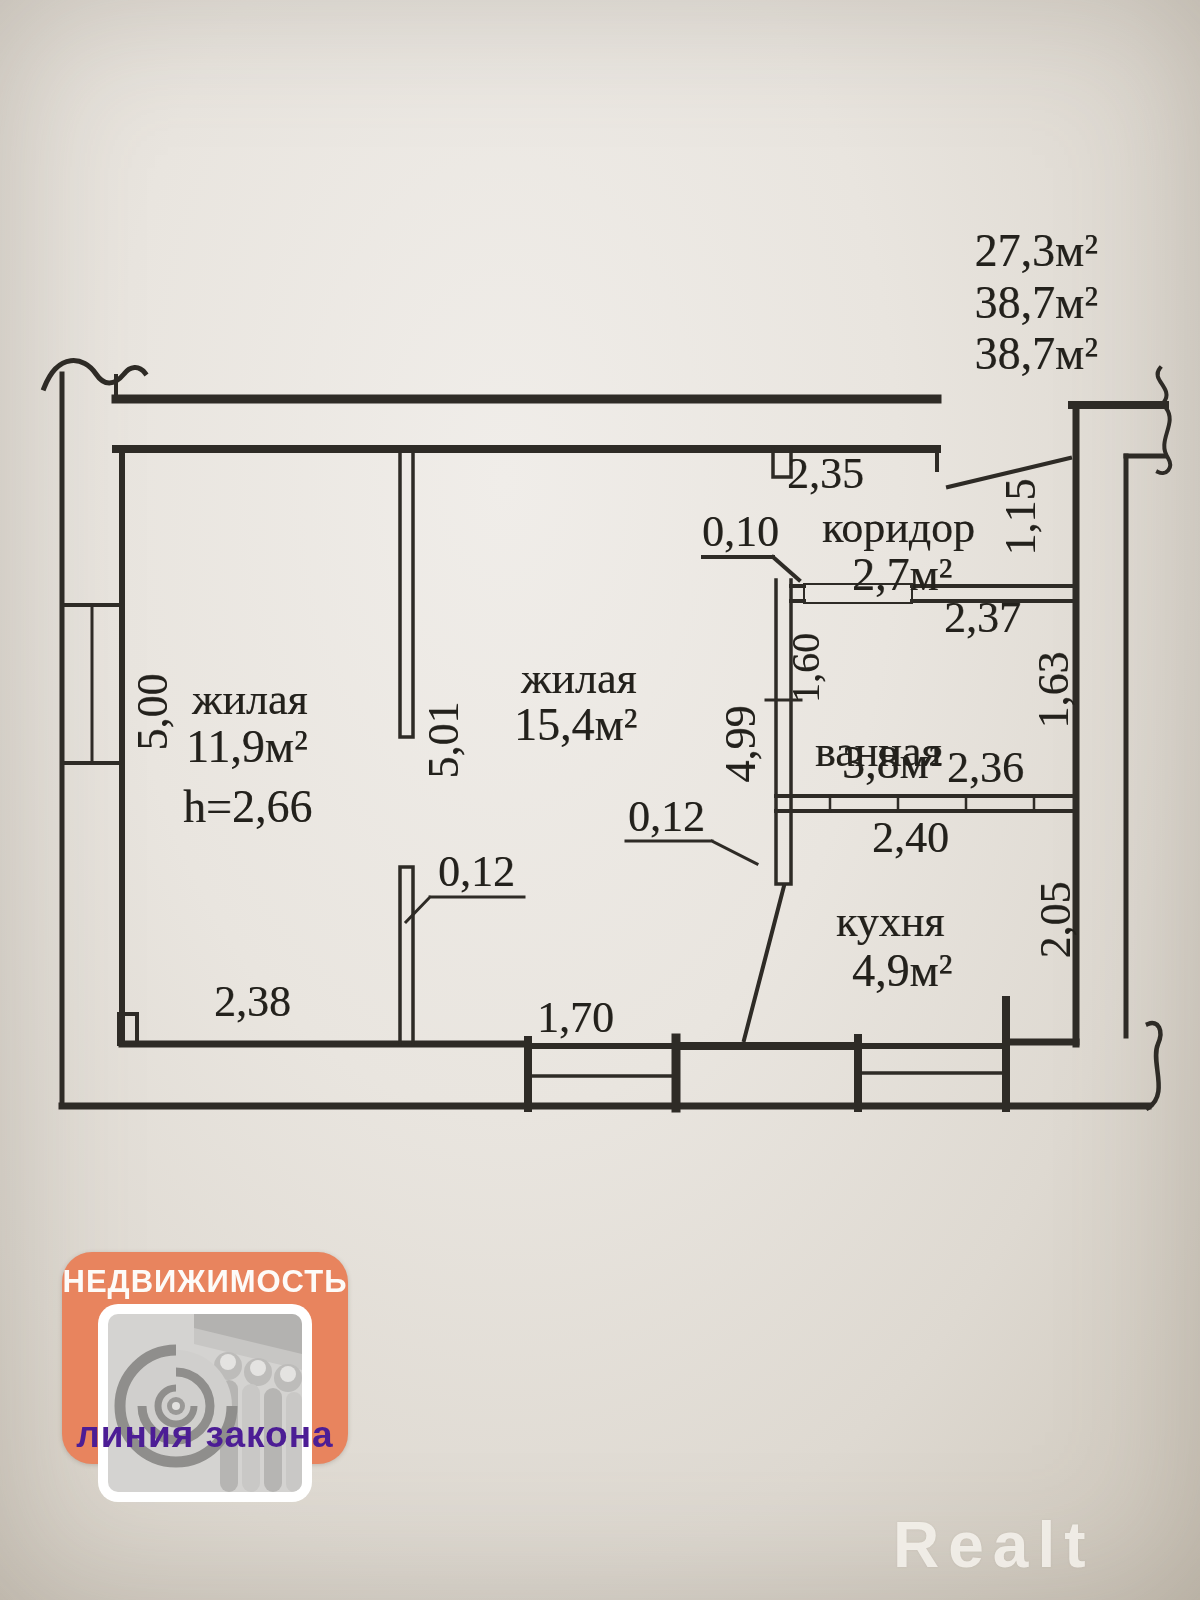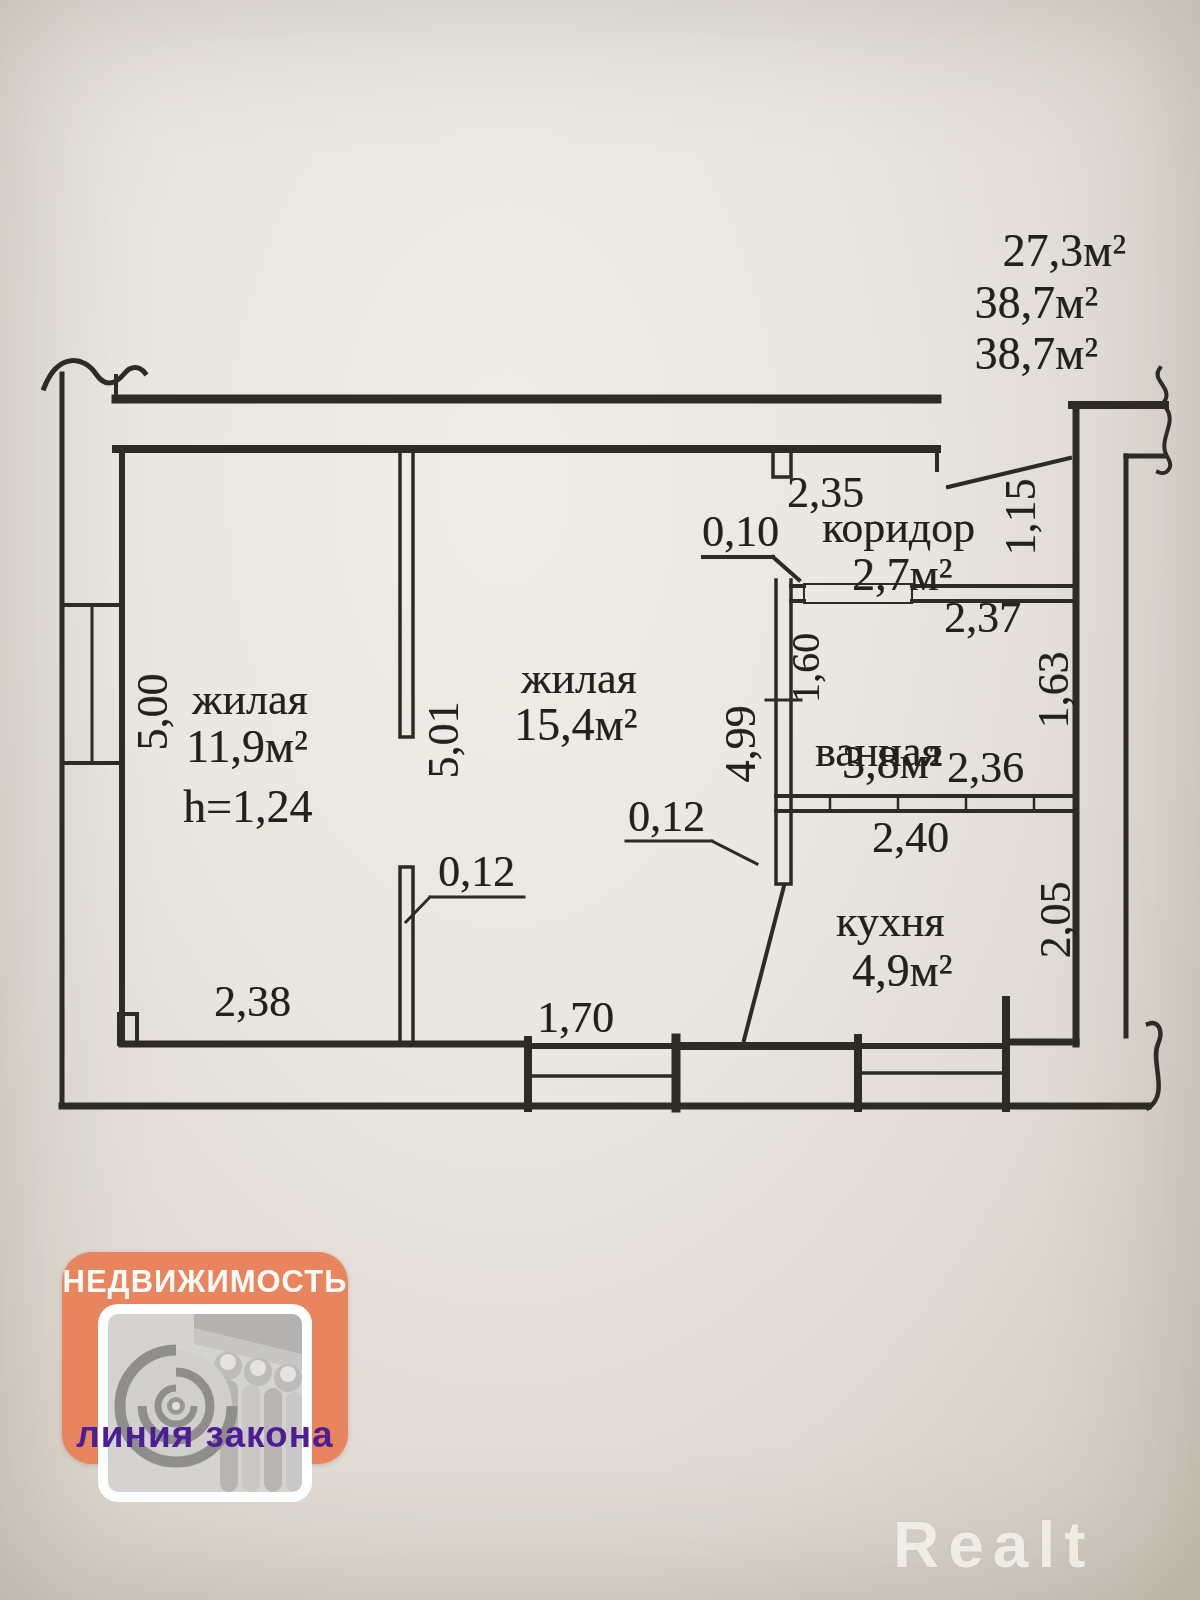--- a/index.html
+++ b/index.html
@@ -112,46 +112,46 @@
     <path d="M776,796 L1076,796" stroke-width="4"></path>
     <path d="M776,811 L1076,811" stroke-width="4"></path>
     <path d="M830,796 L830,811 M898,796 L898,811 M966,796 L966,811 M1034,796 L1034,811" stroke-width="2.5"></path>
 
     <path d="M784,886 L744,1040" stroke-width="4"></path>
 
     <path d="M626,841 L712,841 M712,841 L757,864" stroke-width="3"></path>
     <path d="M430,897 L524,897 M430,897 L406,922" stroke-width="3"></path>
   </svg>
 
-  <div class="lbl lg rt" style="left:956px;top:228px;">27,3м²</div>
+  <div class="lbl lg rt" style="left:928px;top:228px;">27,3м²</div>
   <div class="lbl lg rt" style="left:928px;top:280px;">38,7м²</div>
   <div class="lbl lg rt" style="left:928px;top:331px;">38,7м²</div>
 
-  <div class="lbl" style="left:787px;top:452px;margin-top:19px;">2,35</div>
+  <div class="lbl" style="left:787px;top:452px;">2,35</div>
   <div class="lbl" style="left:702px;top:510px;">0,10</div>
 
   <div class="lbl" style="left:822px;top:506px;">коридор</div>
   <div class="lbl lg" style="left:852px;top:552px;">2,7м²</div>
   <div class="lbl" style="left:944px;top:596px;">2,37</div>
 
   <div class="lbl" style="left:815px;top:686px;margin-top:44px;">ванная</div>
   <div class="lbl lg" style="left:842px;top:740px;">3,8м²</div>
   <div class="lbl" style="left:947px;top:746px;">2,36</div>
   <div class="lbl" style="left:872px;top:816px;">2,40</div>
 
   <div class="lbl" style="left:836px;top:900px;text-align:right;">кухня</div>
   <div class="lbl lg" style="left:852px;top:948px;">4,9м²</div>
 
   <div class="lbl" style="left:521px;top:657px;">жилая</div>
   <div class="lbl lg" style="left:514px;top:702px;">15,4м²</div>
   <div class="lbl" style="left:628px;top:795px;">0,12</div>
 
   <div class="lbl" style="left:192px;top:678px;">жилая</div>
   <div class="lbl lg" style="left:186px;top:724px;">11,9м²</div>
-  <div class="lbl lg" style="left:183px;top:784px;">h=1,24</div>
+  <div class="lbl lg" style="left:183px;top:784px;">h=2,66</div>
   <div class="lbl" style="left:438px;top:850px;">0,12</div>
 
   <div class="lbl" style="left:214px;top:980px;">2,38</div>
   <div class="lbl" style="left:537px;top:996px;">1,70</div>
 
   <div class="lbl v" style="left:153px;top:712px;">5,00</div>
   <div class="lbl v" style="left:444px;top:740px;">5,01</div>
   <div class="lbl v" style="left:741px;top:744px;">4,99</div>
   <div class="lbl v sm" style="left:806px;top:668px;">1,60</div>
   <div class="lbl v" style="left:1054px;top:690px;">1,63</div>

